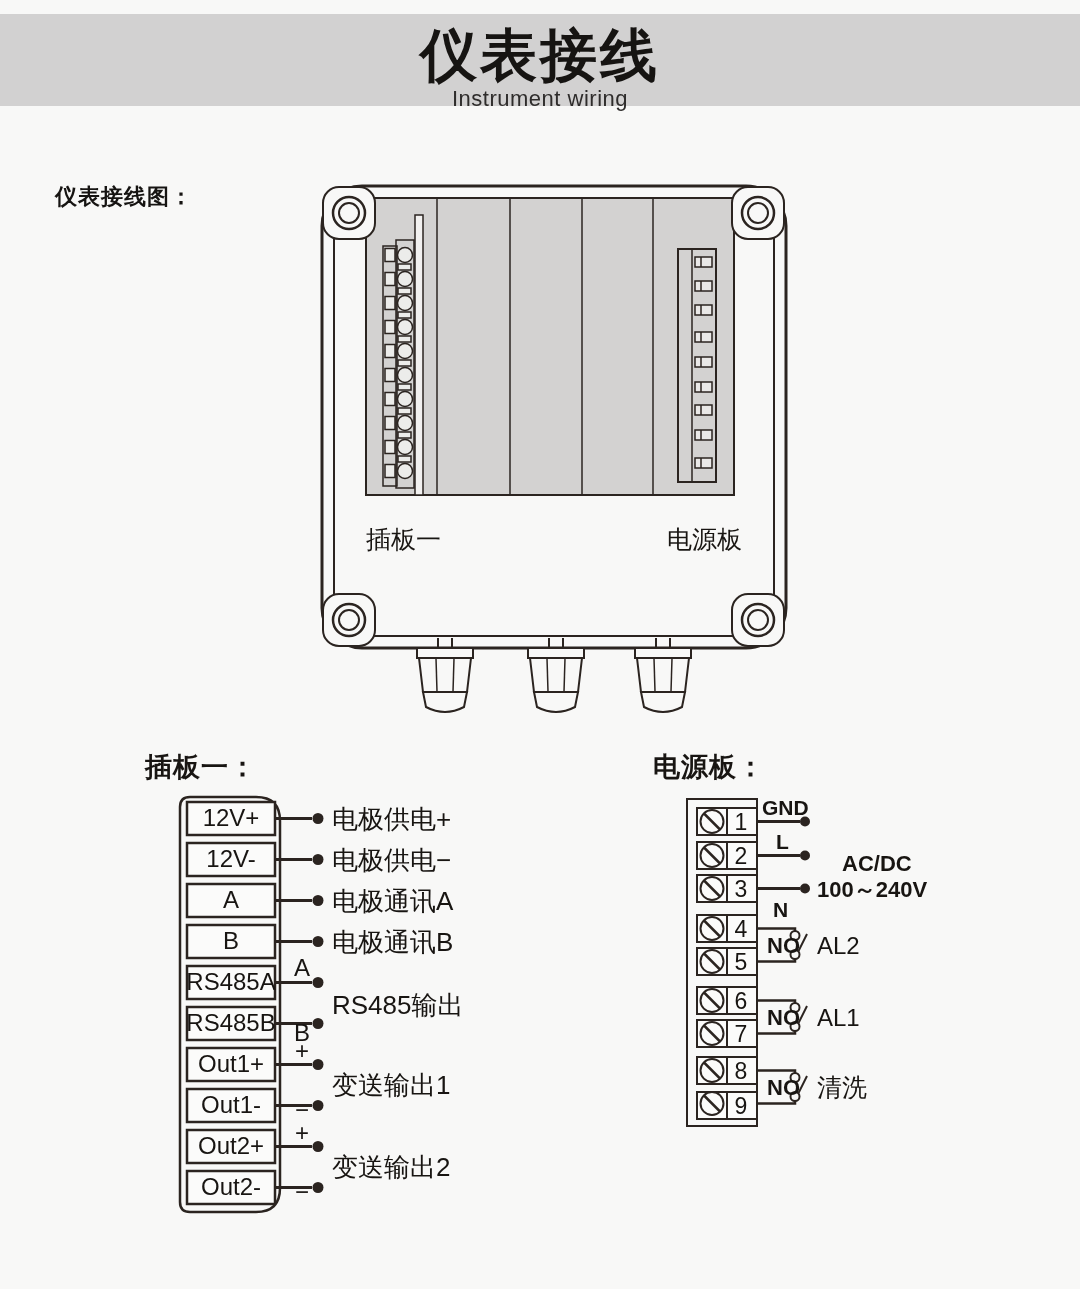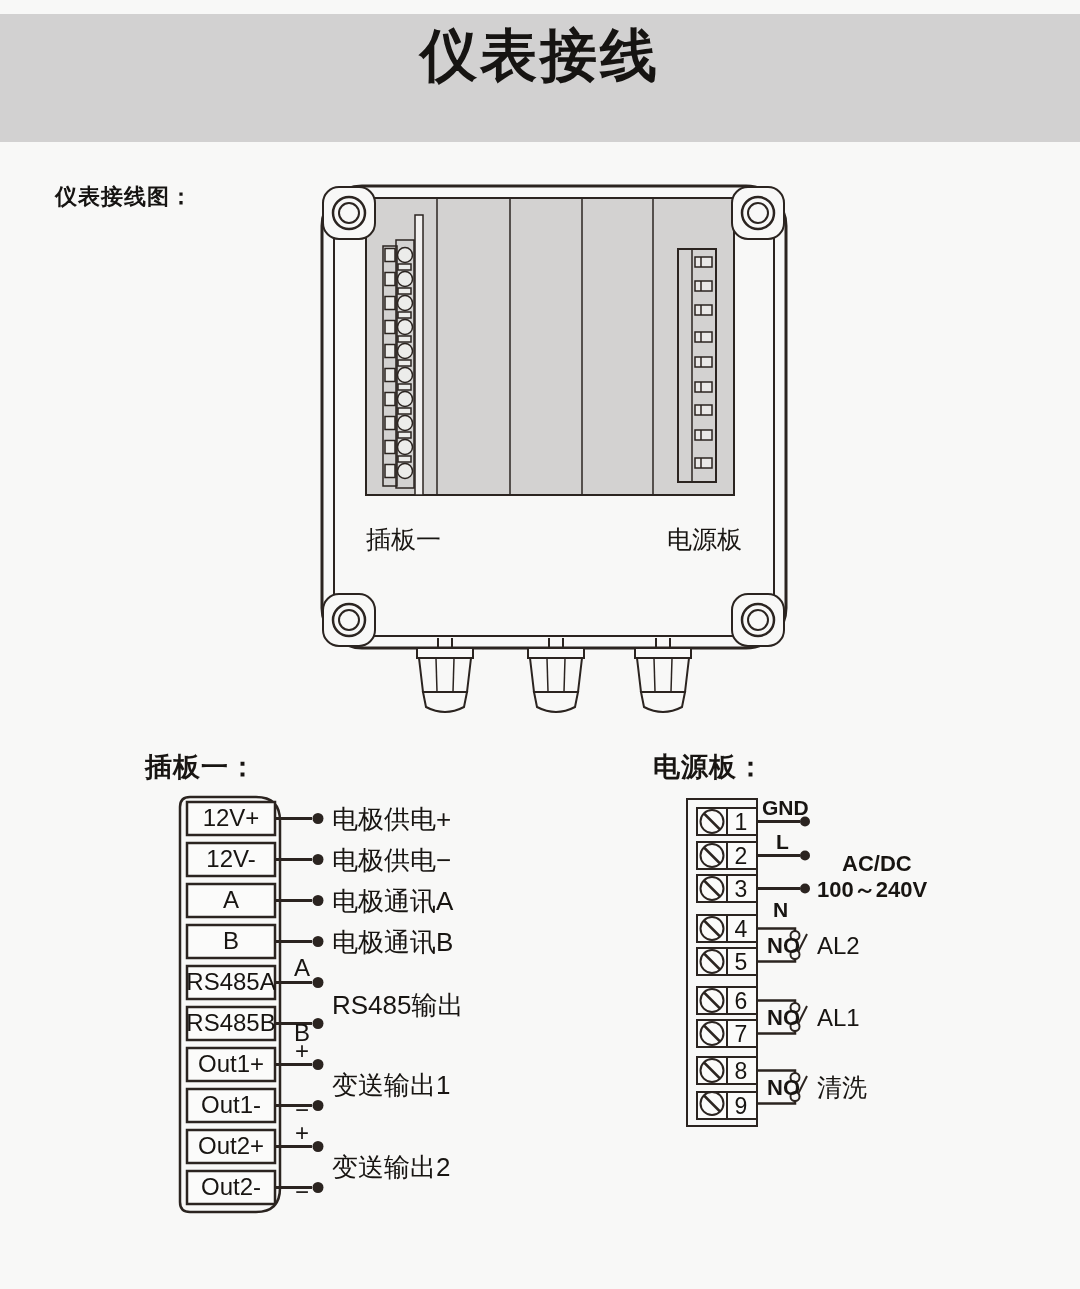--- a/index.html
+++ b/index.html
@@ -2,41 +2,42 @@
 <html><head>
 <meta charset="utf-8">
 <style>
   html,body{margin:0;padding:0;}
   body{
     width:1080px;height:1289px;position:relative;overflow:hidden;
     background:#f8f8f7;color:#1a1817;
     font-family:"Liberation Sans","DejaVu Sans",sans-serif;
   }
   .banner{
-    position:absolute;left:0;top:14px;width:1080px;height:128px;
+    position:absolute;left:0;top:14px;width:1080px;height:92px;
     background:#d2d1d1;text-align:center;
   }
   .banner h1{margin:0;padding-top:10px;font-size:57px;line-height:62px;font-weight:700;letter-spacing:3px;color:#161412;}
   .banner .sub{font-size:22px;line-height:26px;color:#2e2c2b;letter-spacing:0.5px;}
   .caption{position:absolute;left:55px;top:182px;font-size:22px;font-weight:700;color:#161412;letter-spacing:1px;}
   svg.abs{position:absolute;}
   svg text{font-family:"Liberation Sans","DejaVu Sans",sans-serif;fill:#181512;}
   .cn26{font-size:26px;}
   .cn25{font-size:25px;}
   .t24{font-size:24px;}
   .t23{font-size:23px;}
   .ttl{font-size:27px;font-weight:700;letter-spacing:1px;}
   .bold21{font-size:21px;font-weight:700;}
   .bold22{font-size:22px;font-weight:700;}
 </style>
 </head>
 <body>
 
 <header class="banner">
   <h1>仪表接线</h1>
+  <div class="sub">Instrument wiring</div>
 </header>
 
 <div class="caption">仪表接线图：</div>
 
 <svg class="abs" style="left:318px;top:180px" width="480" height="560" viewBox="0 0 480 560">
   <g fill="none" stroke="#2b2420" stroke-width="2">
 
     <g>
       <rect x="4" y="6" width="464" height="462" rx="40" fill="#f8f8f7" stroke-width="3"></rect>
       <rect x="16" y="18" width="440" height="438" rx="28"></rect>

